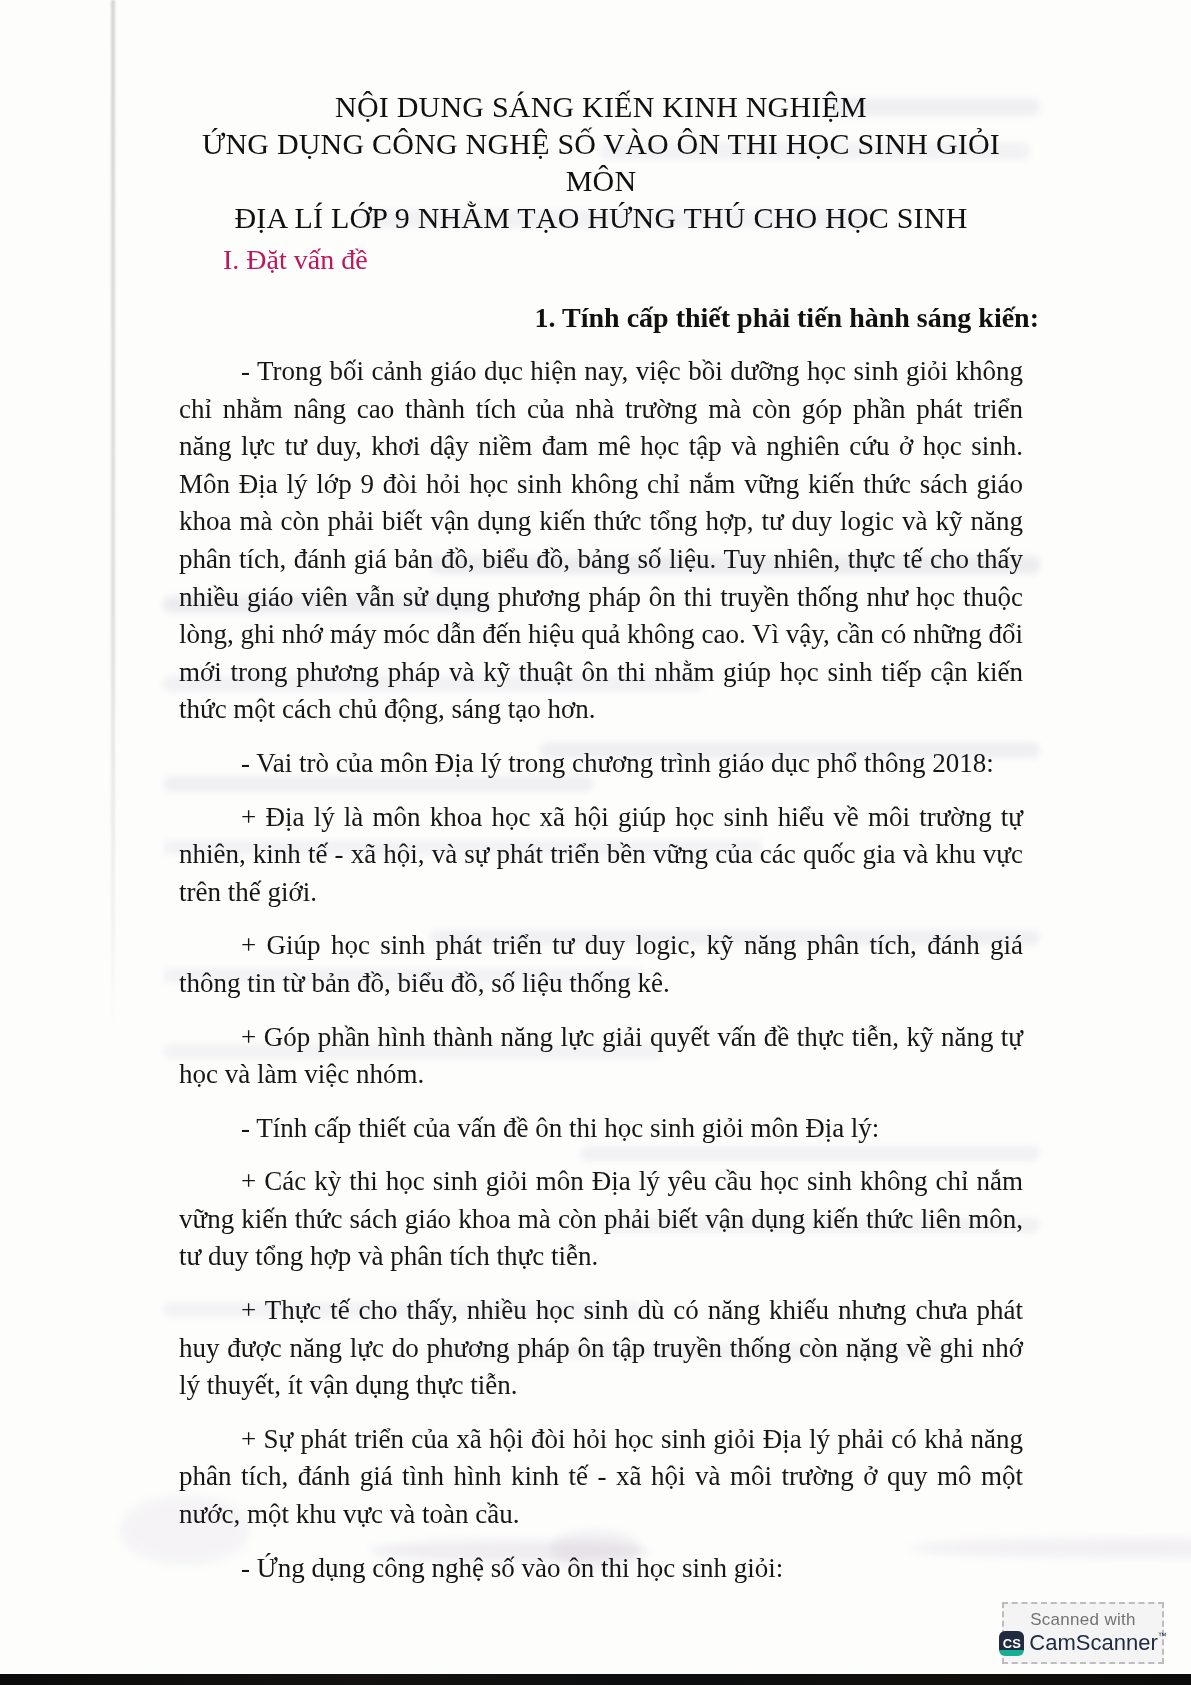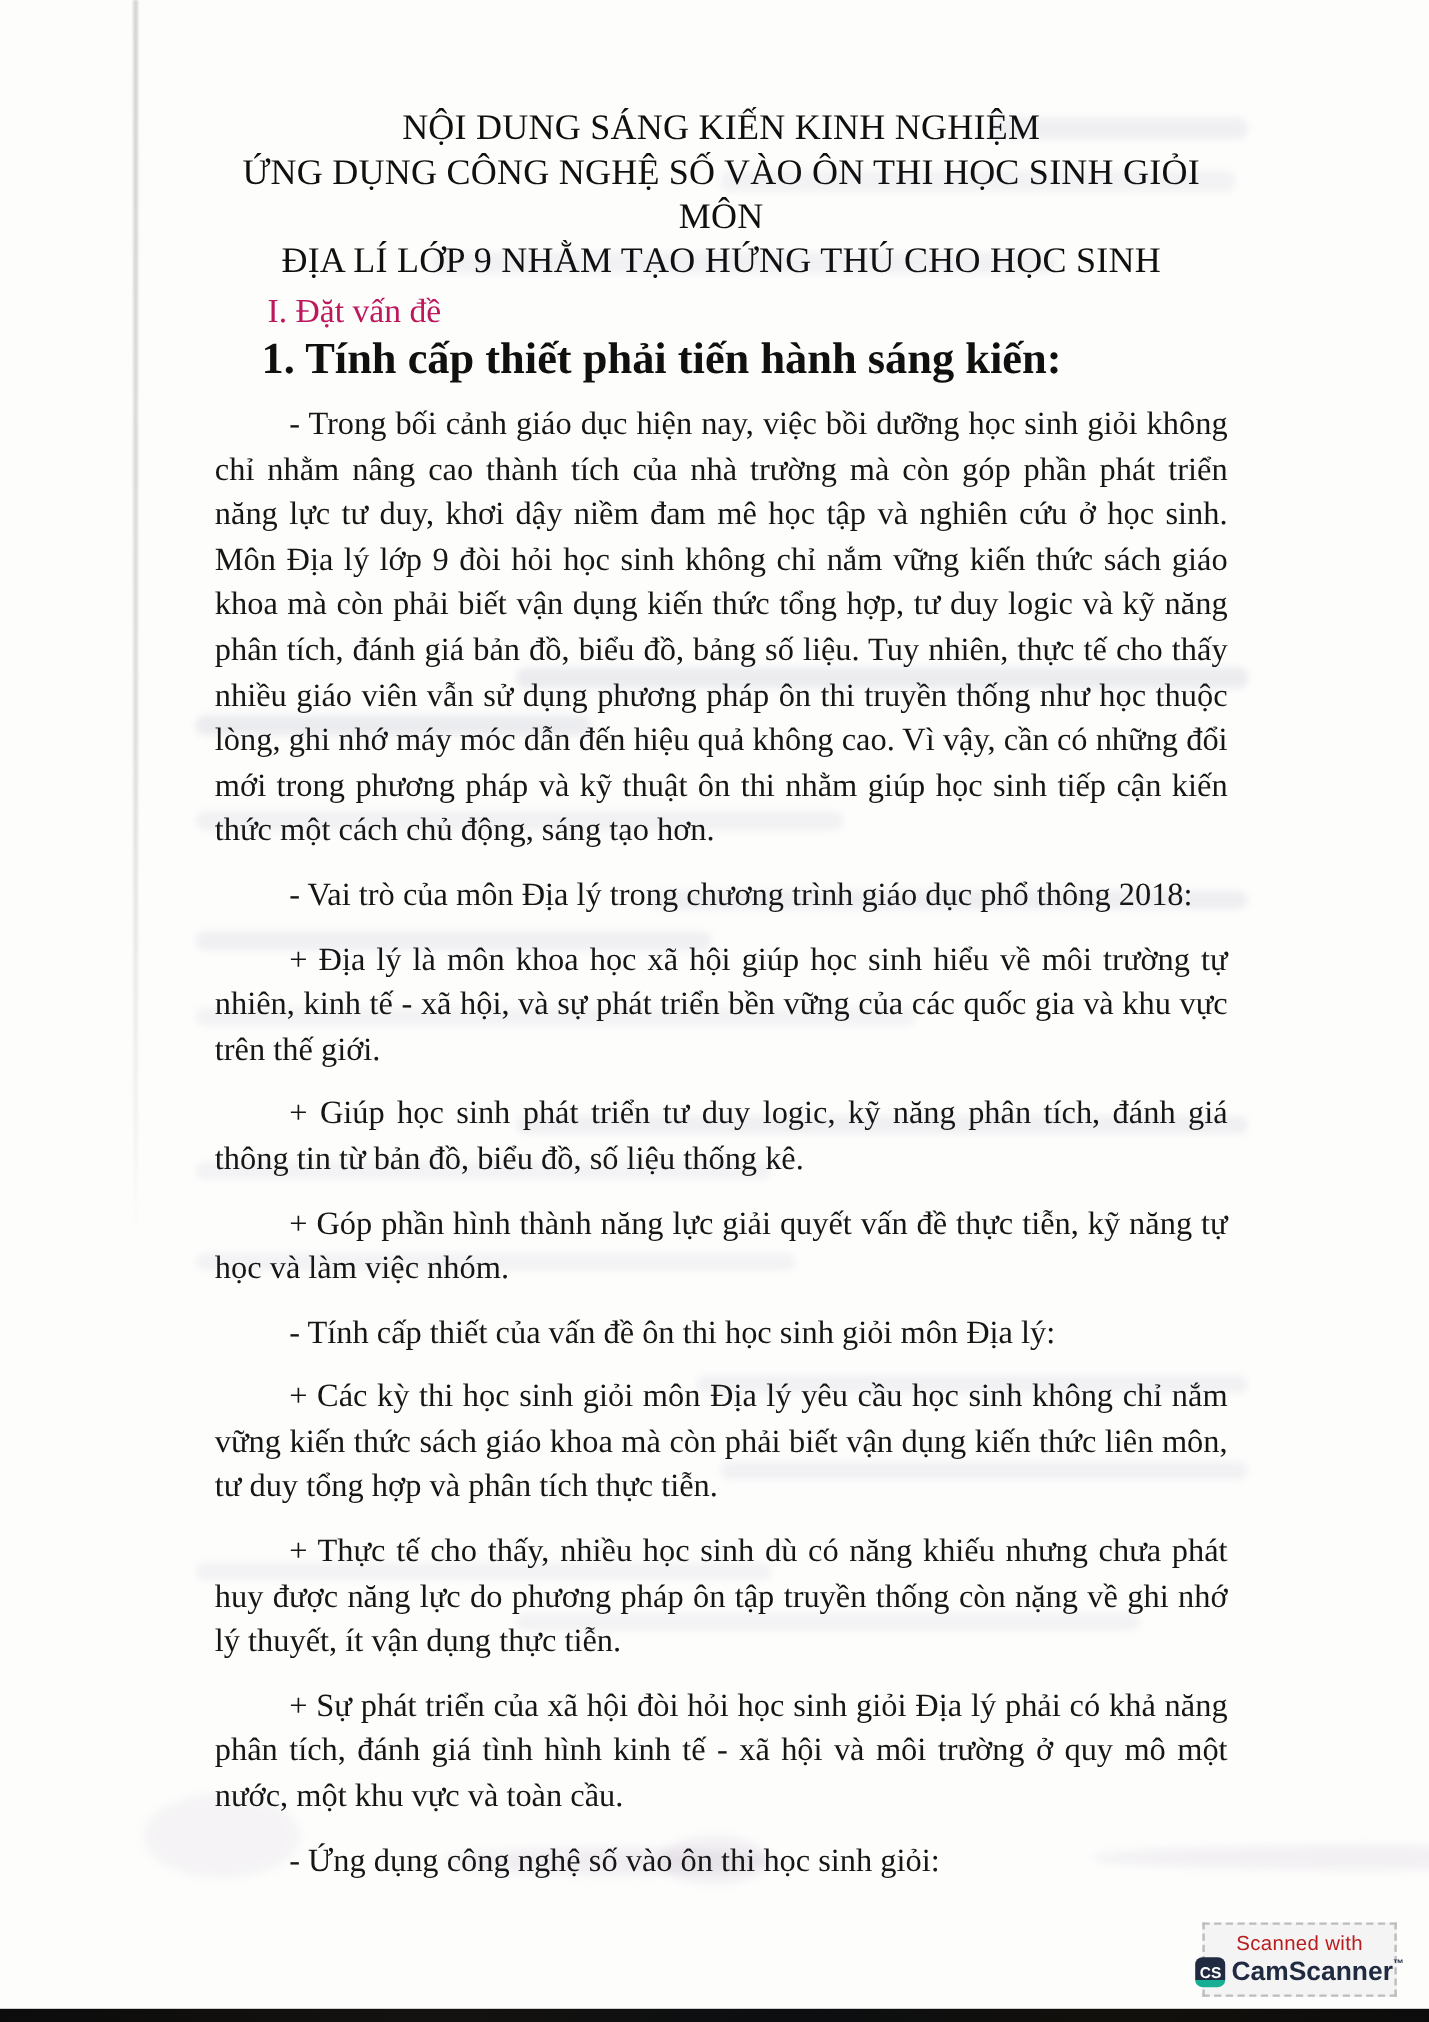--- a/index.html
+++ b/index.html
@@ -37,22 +37,22 @@
     text-align:center;font-weight:normal;
     font-size:30px;line-height:37px;
     letter-spacing:0.2px;
     color:#101010;
   }
   .section-head{
     font-weight:normal;font-size:28px;line-height:38px;
     margin-top:5px;padding-left:60px;color:#be185d;
   }
   .sub-head{
-    font-weight:bold;font-size:37px;line-height:38px;
-    margin-top:2px;padding-left:55px;color:#101010;
+    font-weight:bold;font-size:28px;line-height:38px;
+    margin-top:20px;padding-left:55px;color:#101010;text-align:right;
   }
   .body-text p{
     margin:16px;
     font-size:27px;line-height:37.6px;
     text-align:justify;
     text-indent:62px;
     color:#161616;
   }
   
   .cs-badge{
@@ -60,31 +60,31 @@
     width:162px;height:62px;
     background:#f4f4f5;
     border:2px dashed #bdbdbd;
     box-sizing:border-box;
     display:flex;flex-direction:column;
     align-items:center;justify-content:center;
     font-family:"Liberation Sans","DejaVu Sans",sans-serif;
     gap:2px;
   }
   .cs-line1{
-    font-size:17px;color:#b91c1c;letter-spacing:0.3px;line-height:18px;
+    font-size:17px;color:#737373;letter-spacing:0.3px;line-height:18px;
   }
   .cs-row{display:flex;align-items:flex-start;gap:5px;}
   .cs-icon{
     width:25px;height:25px;border-radius:6px;
     background:linear-gradient(to bottom,#202b42 0%,#202b42 76%,#16af93 76%,#16af93 100%);
     color:#ffffff;display:flex;align-items:center;justify-content:center;
     font-weight:bold;font-size:13px;letter-spacing:0;
   }
   .cs-name{
-    font-size:22px;font-weight:bold;color:#202b42;line-height:24px;
+    font-size:22px;font-weight:normal;color:#202b42;line-height:24px;
   }
   .cs-tm{font-size:9px;color:#202b42;vertical-align:top;position:relative;top:-7px;}
   
   .bottom-bar{
     position:absolute;left:0;bottom:0;width:100%;height:11px;
     background:linear-gradient(to right,#0c0c0c 0%,#141210 30%,#0c0e10 55%,#12100c 80%,#0c0c0c 100%);
   }
   
   .smudge{
     position:absolute;background:rgba(150,130,165,1);

